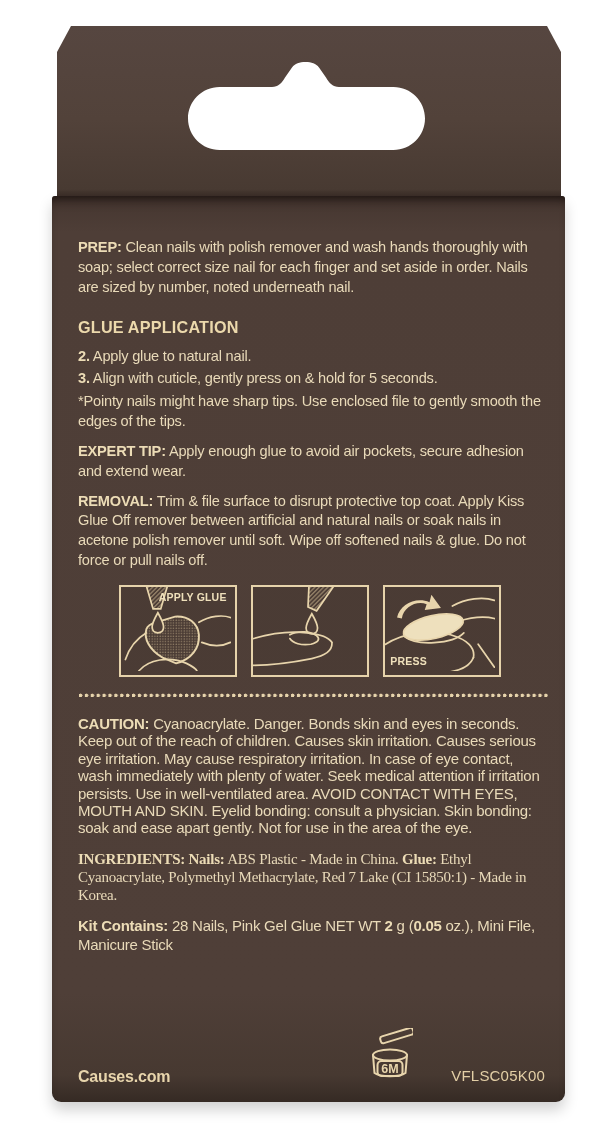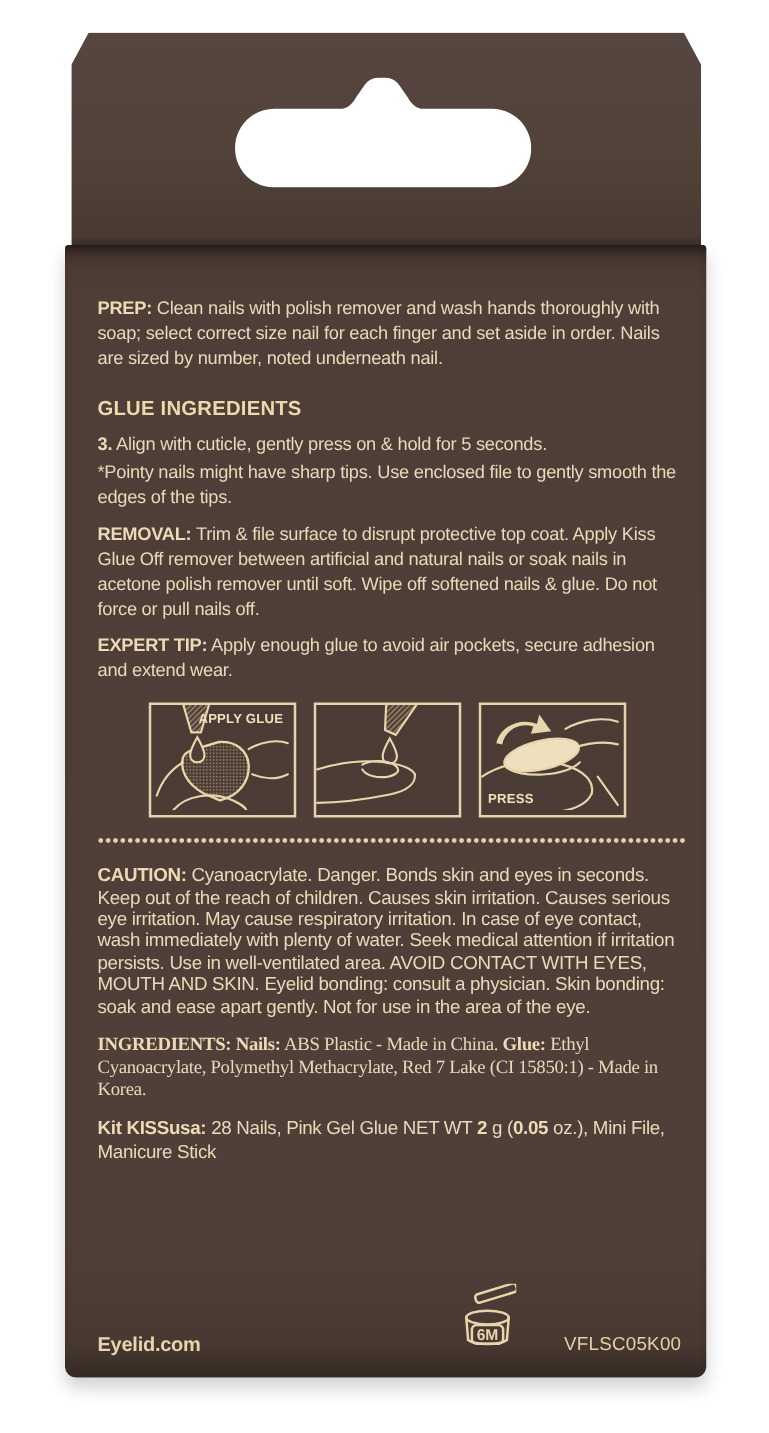--- a/index.html
+++ b/index.html
@@ -65,31 +65,32 @@
   <svg class="hang-hole" viewBox="0 0 237 88" width="237" height="88">
     <path fill="#ffffff" d="M31.5 25 L84 25 C90 25 94 21 97 15.5 L104 5.5 C107 1.5 111.5 0 117.5 0 C123.5 0 128 1.5 131 5.5 L138 15.5 C141 21 145 25 151 25 L205.5 25 C222.9 25 237 39.1 237 56.5 C237 73.9 222.9 88 205.5 88 L31.5 88 C14.1 88 0 73.9 0 56.5 C0 39.1 14.1 25 31.5 25 Z"></path>
   </svg>
 </div>
 
 <div class="panel">
   <div class="content">
 
     <p class="prep"><b>PREP:</b> <span>Clean nails with polish remover and wash hands thoroughly with soap; select correct size nail for each finger and set aside in order. Nails are sized by number, noted underneath nail.</span></p>
 
-    <h3 class="glue-head">GLUE INGREDIENTS</h3>
+    <h3 class="glue-head">GLUE APPLICATION</h3>
 
     <ol class="steps">
+      <li><b>2.</b> <span>Apply glue to natural nail.</span></li>
       <li><b>3.</b> <span>Align with cuticle, gently press on &amp; hold for 5 seconds.</span></li>
     </ol>
 
     <p class="note">*Pointy nails might have sharp tips. Use enclosed file to gently smooth the edges of the tips.</p>
 
+    <p class="sec"><b>EXPERT TIP:</b> <span>Apply enough glue to avoid air pockets, secure adhesion and extend wear.</span></p>
+
     <p class="sec"><b>REMOVAL:</b> <span>Trim &amp; file surface to disrupt protective top coat. Apply Kiss Glue Off remover between artificial and natural nails or soak nails in acetone polish remover until soft. Wipe off softened nails &amp; glue. Do not force or pull nails off.</span></p>
-
-    <p class="sec"><b>EXPERT TIP:</b> <span>Apply enough glue to avoid air pockets, secure adhesion and extend wear.</span></p>
 
     <div class="diagrams">
 
       <div class="dpanel">
         <svg viewBox="0 0 114 88" width="110" height="84">
           <defs>
             <pattern id="dotp" width="2.8" height="2.8" patternUnits="userSpaceOnUse">
               <circle cx="1.2" cy="1.2" r="0.75" fill="#d9c49b" opacity="0.6"></circle>
             </pattern>
             <pattern id="hatch" width="3.2" height="3.2" patternUnits="userSpaceOnUse" patternTransform="rotate(45)">
@@ -139,26 +140,26 @@
         </svg>
       </div>
     </div>
 
     <div class="dots-separator"></div>
 
     <p class="fine"><b>CAUTION:</b> <span>Cyanoacrylate. Danger. Bonds skin and eyes in seconds. Keep out of the reach of children. Causes skin irritation. Causes serious eye irritation. May cause respiratory irritation. In case of eye contact, wash immediately with plenty of water. Seek medical attention if irritation persists. Use in well-ventilated area. AVOID CONTACT WITH EYES, MOUTH AND SKIN. Eyelid bonding: consult a physician. Skin bonding: soak and ease apart gently. Not for use in the area of the eye.</span></p>
 
     <p class="fine ing"><b>INGREDIENTS:</b> <b>Nails:</b> <span>ABS Plastic - Made in China.</span> <b>Glue:</b> <span>Ethyl Cyanoacrylate, Polymethyl Methacrylate, Red 7 Lake (CI 15850:1) - Made in Korea.</span></p>
 
-    <p class="fine kit"><b>Kit KISSusa:</b><span> 28 Nails, Pink Gel Glue NET WT </span><b>2</b><span> g (</span><b>0.05</b><span> oz.), Mini File, Manicure Stick</span></p>
+    <p class="fine kit"><b>Kit Contains:</b><span> 28 Nails, Pink Gel Glue NET WT </span><b>2</b><span> g (</span><b>0.05</b><span> oz.), Mini File, Manicure Stick</span></p>
 
   </div>
 
   <div class="bottom-row">
-    <span class="website">Eyelid.com</span>
+    <span class="website">Causes.com</span>
     <span class="pao">
       <svg viewBox="0 0 46 54" width="46" height="54">
         <g fill="none" stroke="#e8d5ac" stroke-width="2" stroke-linecap="round">
           <rect x="13" y="4" width="34" height="7" rx="2.5" transform="rotate(-17 30 8)"></rect>
           <ellipse cx="23" cy="27" rx="17" ry="5.5"></ellipse>
           <path d="M6 27 L7.5 45 A17 5.5 0 0 0 38.5 45 L40 27"></path>
           <rect x="10.5" y="33" width="25" height="15" rx="4"></rect>
         </g>
         <text x="23" y="45" text-anchor="middle" fill="#e8d5ac" font-family="Liberation Sans, sans-serif" font-weight="bold" font-size="12.5">6M</text>
       </svg>

